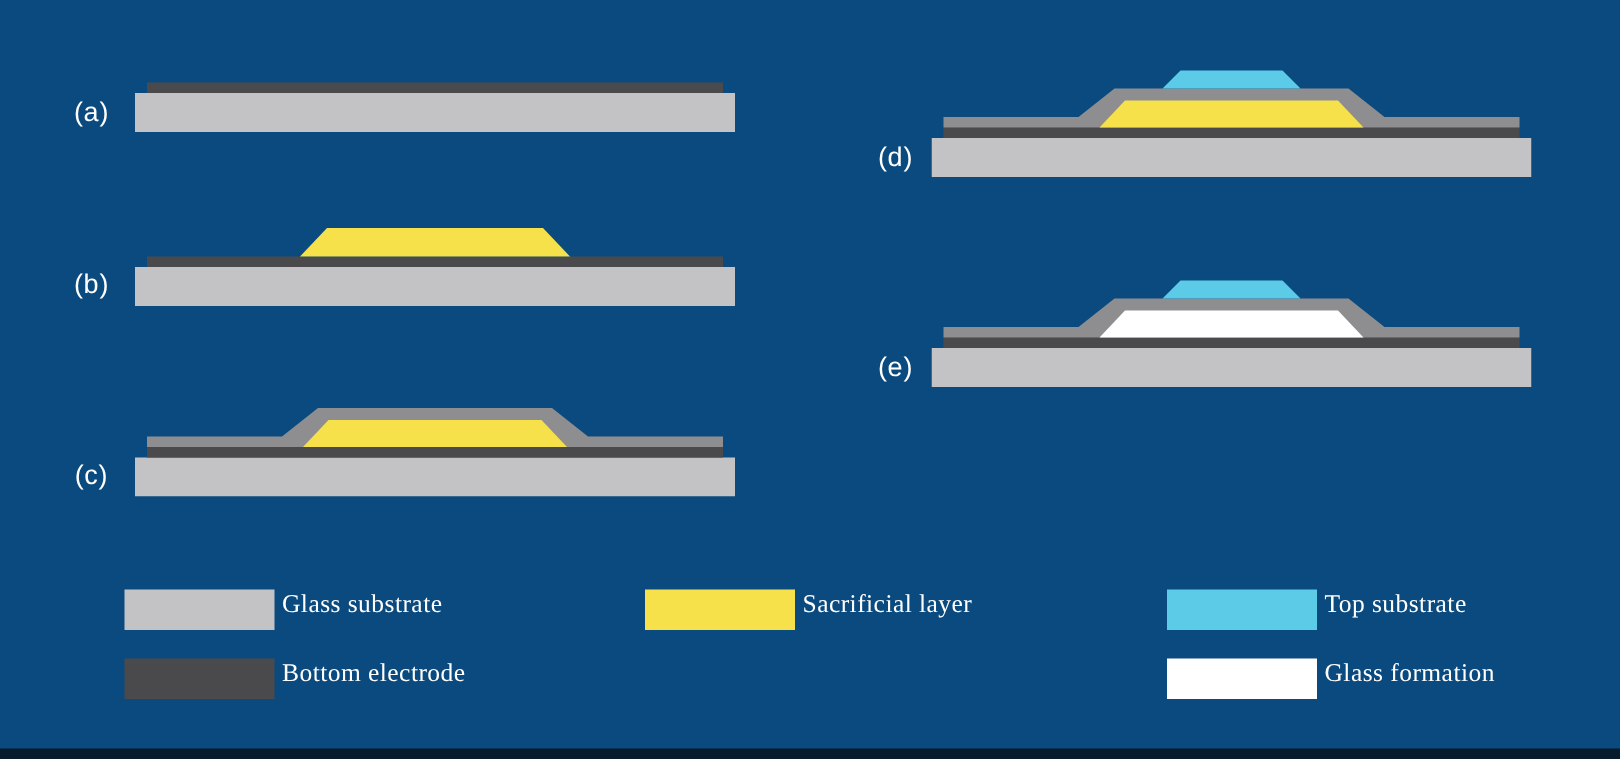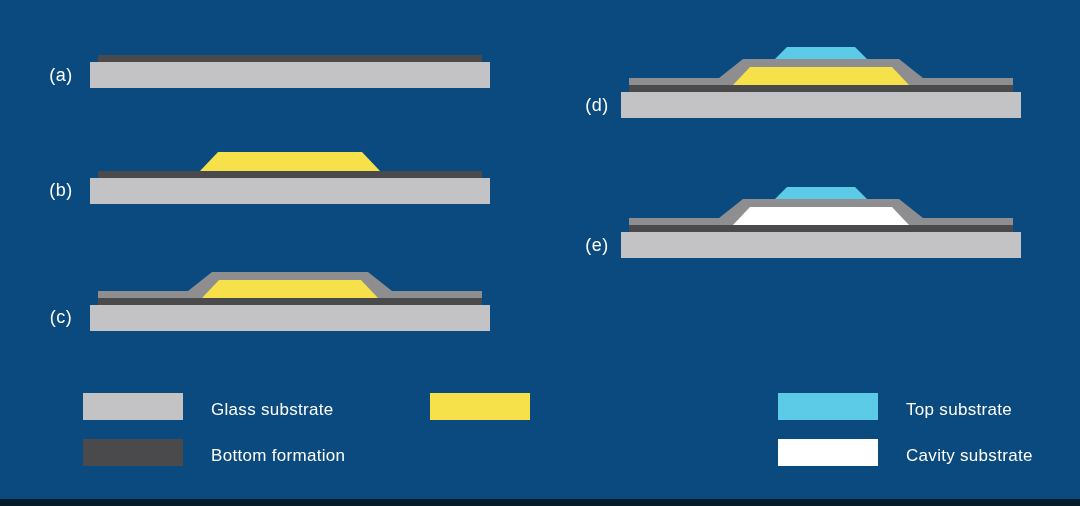--- a/index.html
+++ b/index.html
@@ -34,22 +34,23 @@
     position:absolute;
     transform:translate(-50%,-50%);
     color:var(--c-text);
     font-size:18px;
     letter-spacing:0.5px;
     white-space:nowrap;
   }
   .legend-item{
     position:absolute;
     display:flex;
-    align-items:flex-end;
-    gap:28px;
+    align-items:flex-start;
+    gap:5px;
+    font-family:Liberation Serif, serif;
   }
   .swatch{
     width:100px;
     height:27px;
     flex:0 0 auto;
   }
   .legend-label{
     color:var(--c-text);
     font-size:17px;
     letter-spacing:0.3px;
@@ -105,28 +106,29 @@
     <polygon points="112,47 129,29 271,29 288,47" fill="var(--c-cavity)"></polygon>
     <polygon points="154,21 166,9 234,9 246,21" fill="var(--c-top_electrode)"></polygon>
   </svg>
 
   <div class="legend-item" style="left:83px;top:393px">
     <div class="swatch" style="background: rgb(195, 195, 197);"></div>
     <div class="legend-label">Glass substrate</div>
   </div>
   <div class="legend-item" style="left:430px;top:393px">
     <div class="swatch" style="background: rgb(246, 225, 75);"></div>
+    <div class="legend-label">Sacrificial layer</div>
   </div>
   <div class="legend-item" style="left:778px;top:393px">
     <div class="swatch" style="background: rgb(91, 203, 232);"></div>
     <div class="legend-label">Top substrate</div>
   </div>
   <div class="legend-item" style="left:83px;top:439px">
     <div class="swatch" style="background: rgb(74, 74, 76);"></div>
-    <div class="legend-label">Bottom formation</div>
+    <div class="legend-label">Bottom electrode</div>
   </div>
   <div class="legend-item" style="left:778px;top:439px">
     <div class="swatch" style="background: rgb(255, 255, 255);"></div>
-    <div class="legend-label">Cavity substrate</div>
+    <div class="legend-label">Glass formation</div>
   </div>
 
   <div class="footer-bar"></div>
 </div>
 
 </body></html>

